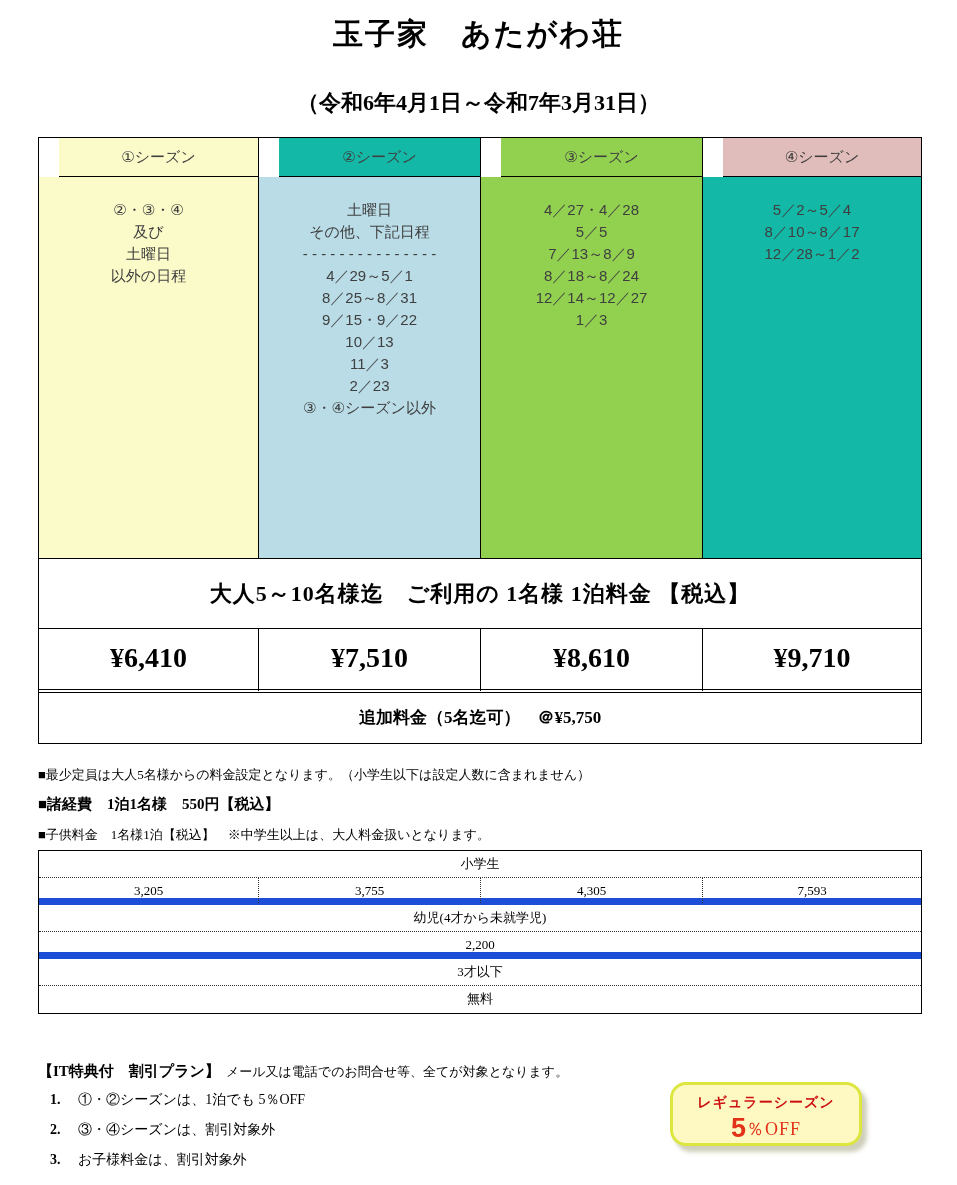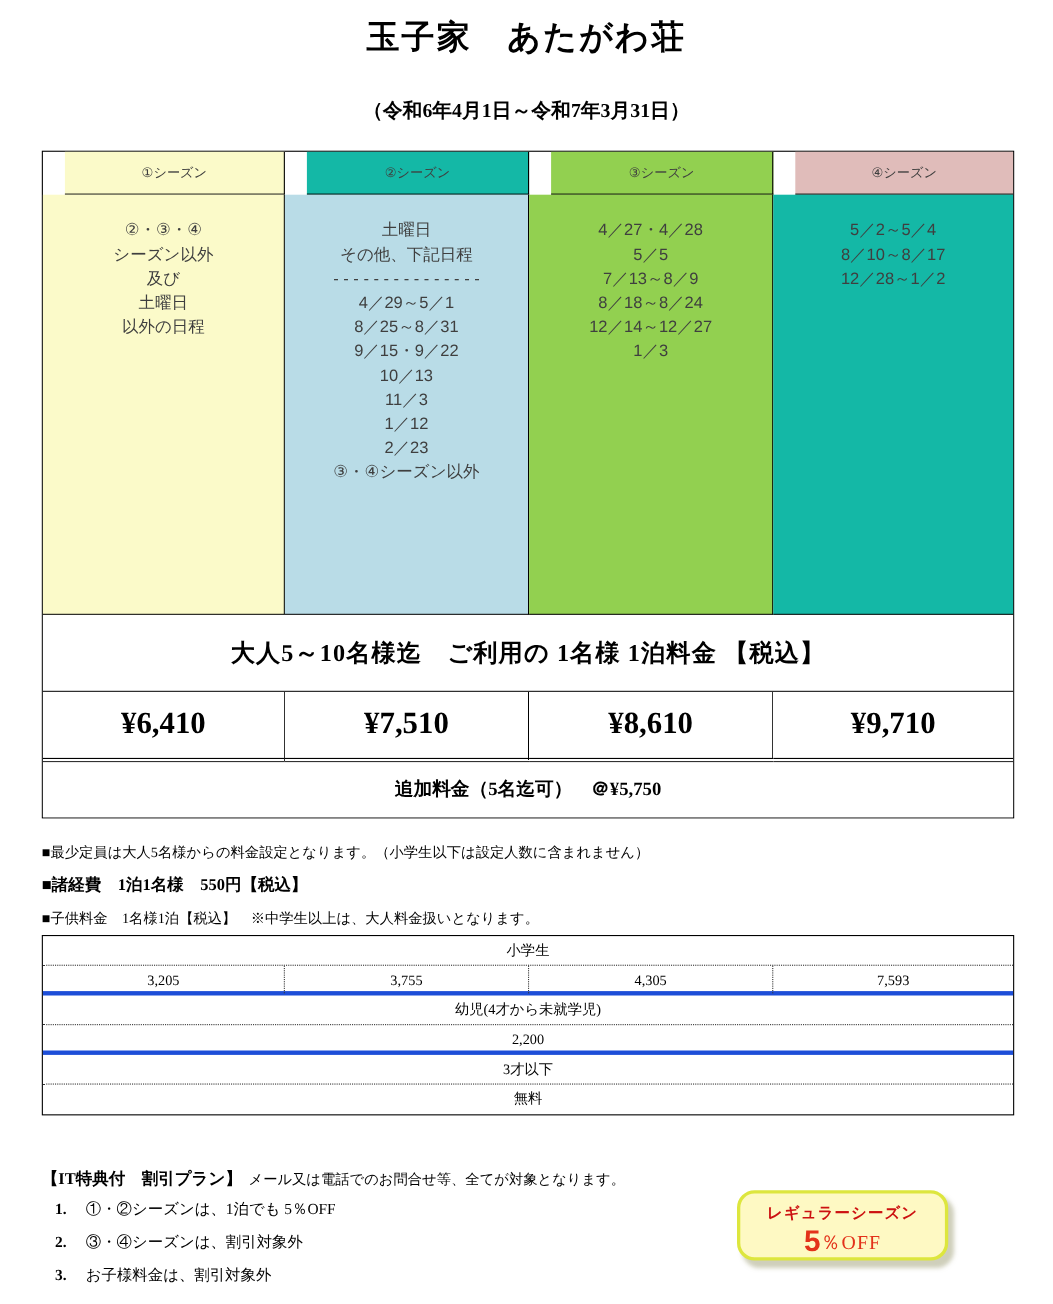--- a/index.html
+++ b/index.html
@@ -3,30 +3,30 @@
 <meta charset="utf-8">
 <style>
   html,body{margin:0;padding:0;background:#fff;}
   .page{position:relative;width:957px;height:1185px;background:#ffffff;
         font-family:"Liberation Serif","DejaVu Serif",serif;color:#000;overflow:hidden;}
   *{box-sizing:border-box;}
 
   .title{position:absolute;top:14px;left:0;width:957px;text-align:center;
          font-size:30px;font-weight:bold;letter-spacing:2px;}
   .subtitle{position:absolute;top:88px;left:0;width:957px;text-align:center;
-         font-size:18px;font-weight:bold;}
+         font-size:22px;font-weight:bold;}
 
   
   .season-table{position:absolute;left:38px;top:137px;width:884px;
       border:1px solid #000;display:grid;
       grid-template-columns:220px 222px 222px 218px;
       grid-template-rows:39px 382px 70px 64px 50px;
       font-family:"Liberation Sans","DejaVu Sans",sans-serif;}
   .s-head{border-bottom:1px solid #000;border-right:1px solid #000;
-      text-align:center;line-height:38px;font-size:12px;color:#3f3f3f;margin-left:20px;}
+      text-align:center;line-height:38px;font-size:15px;color:#3f3f3f;margin-left:20px;}
   .s-head.last,.s-body.last,.price-cell.last{border-right:none;}
   .s-body{border-bottom:1px solid #000;border-right:1px solid #000;
       text-align:center;font-size:15px;line-height:22px;padding-top:22px;color:#3f3f3f;}
   .price-head{grid-column:1/5;border-bottom:1px solid #000;text-align:center;
       line-height:69px;font-size:22px;font-weight:bold;letter-spacing:1px;
       font-family:"Liberation Serif","DejaVu Serif",serif;background:#fff;}
   .price-cell{border-right:1px solid #000;border-bottom:4px double #000;
       text-align:center;line-height:58px;font-size:28px;font-weight:bold;
       font-family:"Liberation Serif","DejaVu Serif",serif;background:#fff;}
   .price-extra{grid-column:1/5;text-align:center;line-height:49px;font-size:17px;
@@ -36,21 +36,21 @@
   .note{position:absolute;left:38px;font-size:13px;}
   .note.n1{top:766px;}
   .note.n2{top:795px;font-size:15px;font-weight:bold;}
   .note.n3{top:826px;}
 
   
   .child-table{position:absolute;left:38px;top:850px;width:884px;border:1px solid #000;
       font-size:13px;}
   .ct-row{height:27px;line-height:26px;text-align:center;}
   .ct-dotted{border-bottom:1px dotted #333;}
-  .ct-solid{border-bottom:4px solid #1d4ed8;}
+  .ct-solid{border-bottom:7px solid #1d4ed8;}
   .ct-prices{display:grid;grid-template-columns:220px 222px 222px 218px;height:27px;}
   .ct-cell{line-height:25px;text-align:center;border-right:1px dotted #333;}
   .ct-cell.last{border-right:none;}
 
   
   .d-head{position:absolute;left:38px;top:1062px;font-size:13px;}
   .d-head .d-title{font-size:15px;font-weight:bold;margin-right:6px;}
   .d-item{position:absolute;left:50px;font-size:14px;}
   .d-item .d-num{display:inline-block;width:28px;font-weight:bold;}
   .d-item.i1{top:1091px;}
@@ -76,35 +76,33 @@
   <div class="subtitle">（令和6年4月1日～令和7年3月31日）</div>
 
   <div class="season-table">
     <div class="s-head" style="background-color: rgb(251, 250, 201);">①シーズン</div>
     <div class="s-head" style="background-color: #14b8a6;">②シーズン</div>
     <div class="s-head" style="background-color: rgb(146, 208, 80);">③シーズン</div>
     <div class="s-head last" style="background-color: rgb(224, 188, 186);">④シーズン</div>
 
     <div class="s-body" style="background-color: rgb(251, 250, 201);">
         <div>②・③・④</div>
-        <div>シーズン以外</div>
         <div>及び</div>
         <div>土曜日</div>
         <div>以外の日程</div>
       </div>
     <div class="s-body" style="background-color: rgb(185, 220, 231);">
         <div>土曜日</div>
         <div>その他、下記日程</div>
         <div>- - - - - - - - - - - - - - -</div>
         <div>4／29～5／1</div>
         <div>8／25～8／31</div>
         <div>9／15・9／22</div>
         <div>10／13</div>
         <div>11／3</div>
-        <div>1／12</div>
         <div>2／23</div>
         <div>③・④シーズン以外</div>
       </div>
     <div class="s-body" style="background-color: rgb(146, 208, 80);">
         <div>4／27・4／28</div>
         <div>5／5</div>
         <div>7／13～8／9</div>
         <div>8／18～8／24</div>
         <div>12／14～12／27</div>
         <div>1／3</div>

